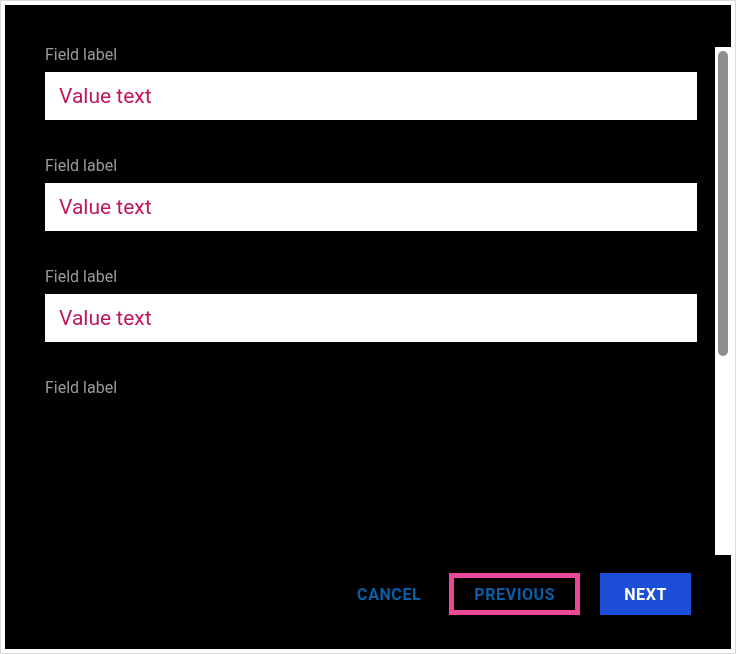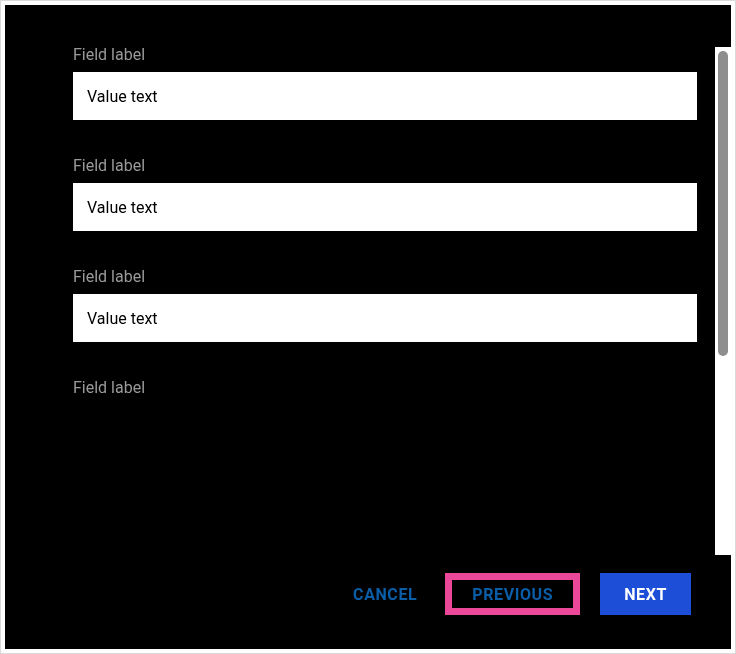--- a/index.html
+++ b/index.html
@@ -20,21 +20,20 @@
       border: 1px solid #d9d9d9;
       padding: 4px;
     }
     .panel {
       width: 100%;
       height: 100%;
       background: #000;
       position: relative;
       display: flex;
       flex-direction: column;
-      padding-left: 28px;
     }
     .scroll-region {
       position: relative;
       flex: 1;
       display: flex;
       flex-direction: row;
       overflow: hidden;
     }
     .form-area {
       flex: 1;
@@ -51,22 +50,22 @@
       margin-bottom: 8px;
       display: block;
     }
     .text-input {
       width: 100%;
       height: 48px;
       background: #fff;
       border: none;
       box-shadow: 0 2px 2px rgba(0,0,0,0.4);
       padding: 0 14px;
-      font-size: 16px;
-      color: #000000;
+      font-size: 21px;
+      color: #be185d;
       font-family: inherit;
       outline: none;
     }
     .scrollbar-track {
       width: 16px;
       background: #fff;
       position: relative;
       margin: 42px 0 0 0;
     }
     .scrollbar-thumb {
@@ -97,21 +96,21 @@
       justify-content: center;
     }
     .btn-cancel {
       background: transparent;
       border: none;
       color: #0a5ea8;
       padding: 0 8px;
     }
     .btn-previous {
       background: transparent;
-      border: 7px solid #ec4899;
+      border: 5px solid #ec4899;
       color: #0a5ea8;
       padding: 0 20px;
     }
     .btn-next {
       background: #1d4ed8;
       border: none;
       color: #fff;
       padding: 0 24px;
     }
   </style>

